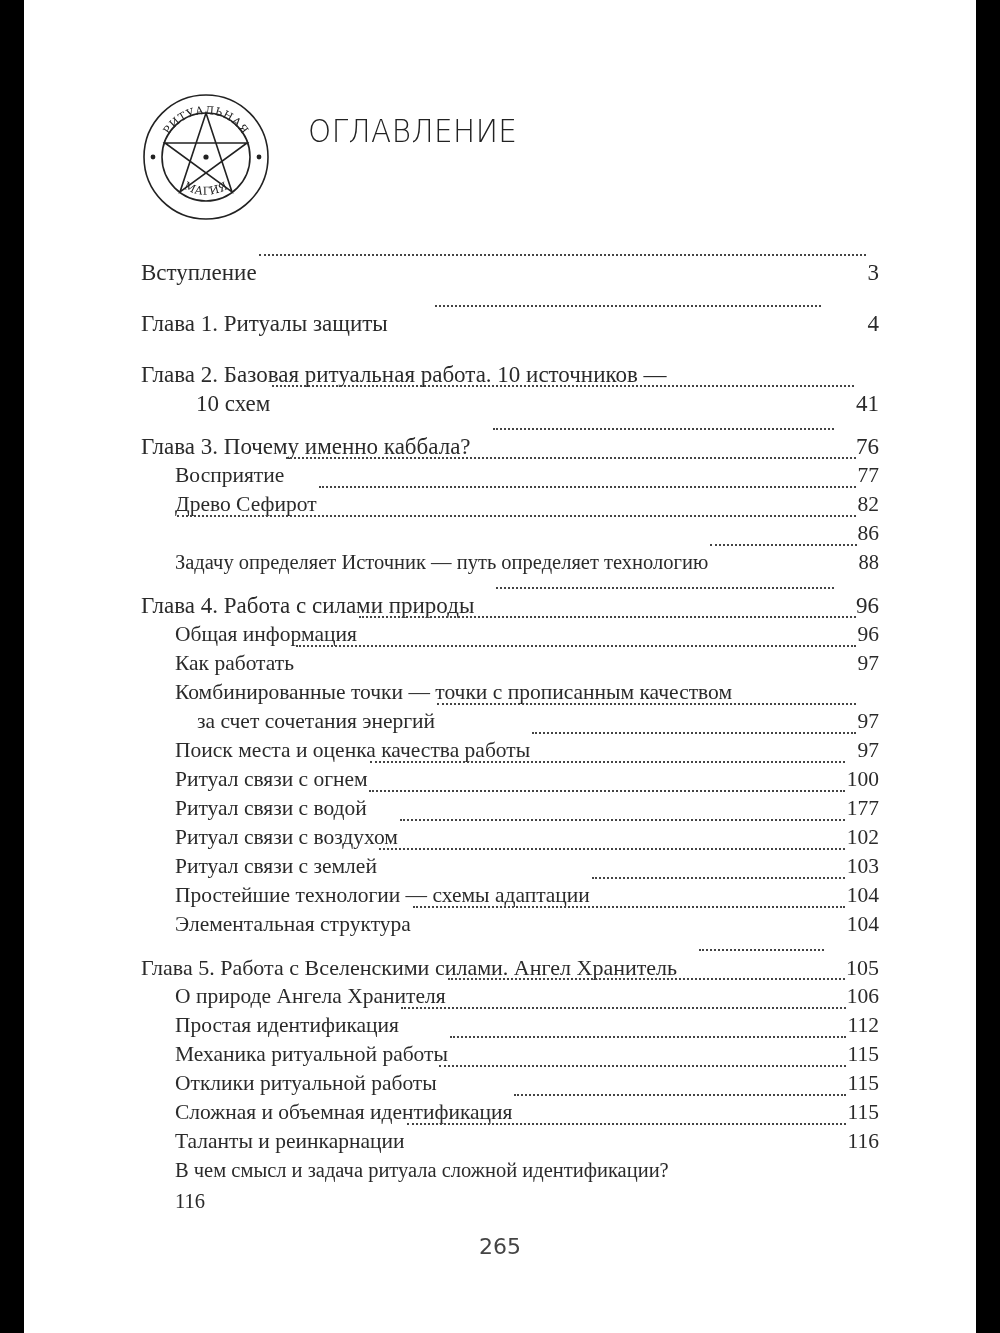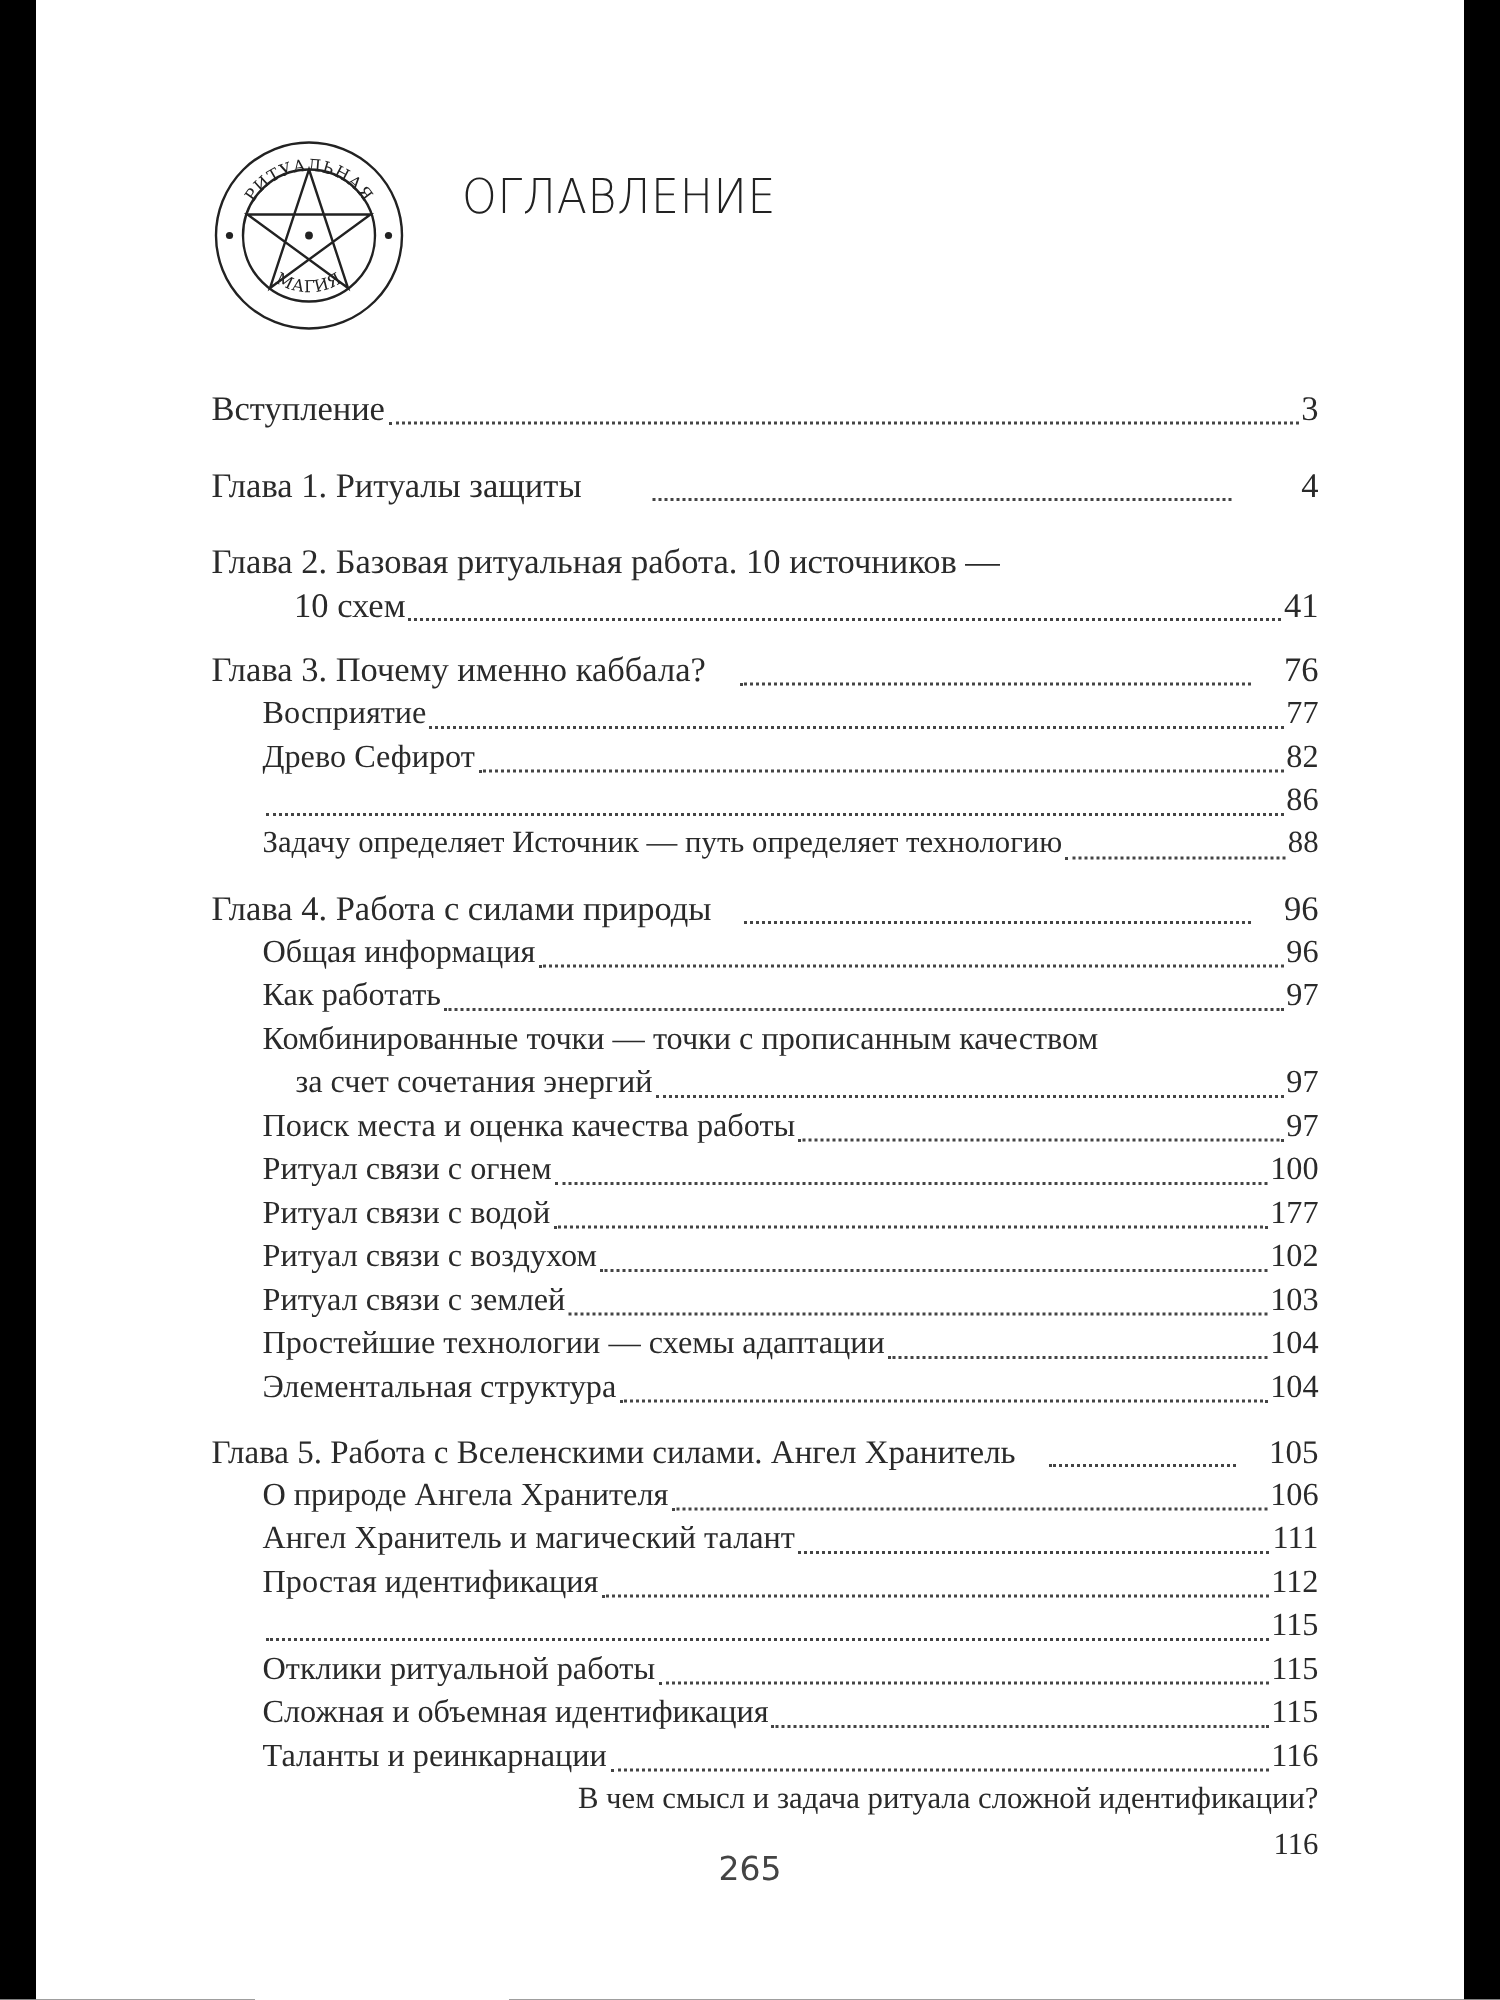--- a/index.html
+++ b/index.html
@@ -18,21 +18,21 @@
     position: absolute; left: 284px; top: 112px;
     font-family: "DejaVu Sans", "Liberation Sans", sans-serif;
     font-size: 32px; font-weight: 300; letter-spacing: 0.5px; color: #222;
     transform: scaleX(0.92); transform-origin: left center;
   }
   .toc {
     position: absolute; left: 117px; top: 258px; width: 738px;
     font-family: "Liberation Serif", "DejaVu Serif", serif;
   }
   .row {
-    display: flex; align-items: flex-end; white-space: nowrap;
+    display: flex; align-items: flex-start; white-space: nowrap;
     font-size: 22px; line-height: 29px; color: #2a2a2a;
   }
   .row.chapter { font-size: 23px; }
   .row.sub { padding-left: 34px; font-size: 21.5px; }
   .row .text { flex: 0 0 auto; }
   .row .dots {
     flex: 1 1 auto; overflow: hidden; margin: 0 2px;
     border-bottom: 2px dotted #444; height: 0; position: relative; top: -4px;
   }
   .row .page-num { flex: 0 0 auto; text-align: right; }
@@ -190,30 +190,26 @@
       <span class="text">Глава 5. Работа с Вселенскими силами. Ангел Хранитель</span>
       <span class="dots"></span>
       <span class="page-num">105</span>
     </div>
     <div class="row sub">
       <span class="text">О природе Ангела Хранителя</span>
       <span class="dots"></span>
       <span class="page-num">106</span>
     </div>
     <div class="row sub">
-      <span class="text">Ангел Хранитель и магический талант</span>
-      <span class="dots"></span>
-      <span class="page-num">111</span>
-    </div>
-    <div class="row sub">
       <span class="text">Простая идентификация</span>
       <span class="dots"></span>
       <span class="page-num">112</span>
     </div>
     <div class="row sub">
+      <span class="text">Механика ритуальной работы</span>
       <span class="dots"></span>
       <span class="page-num">115</span>
     </div>
     <div class="row sub">
       <span class="text">Отклики ритуальной работы</span>
       <span class="dots"></span>
       <span class="page-num">115</span>
     </div>
     <div class="row sub">
       <span class="text">Сложная и объемная идентификация</span>

